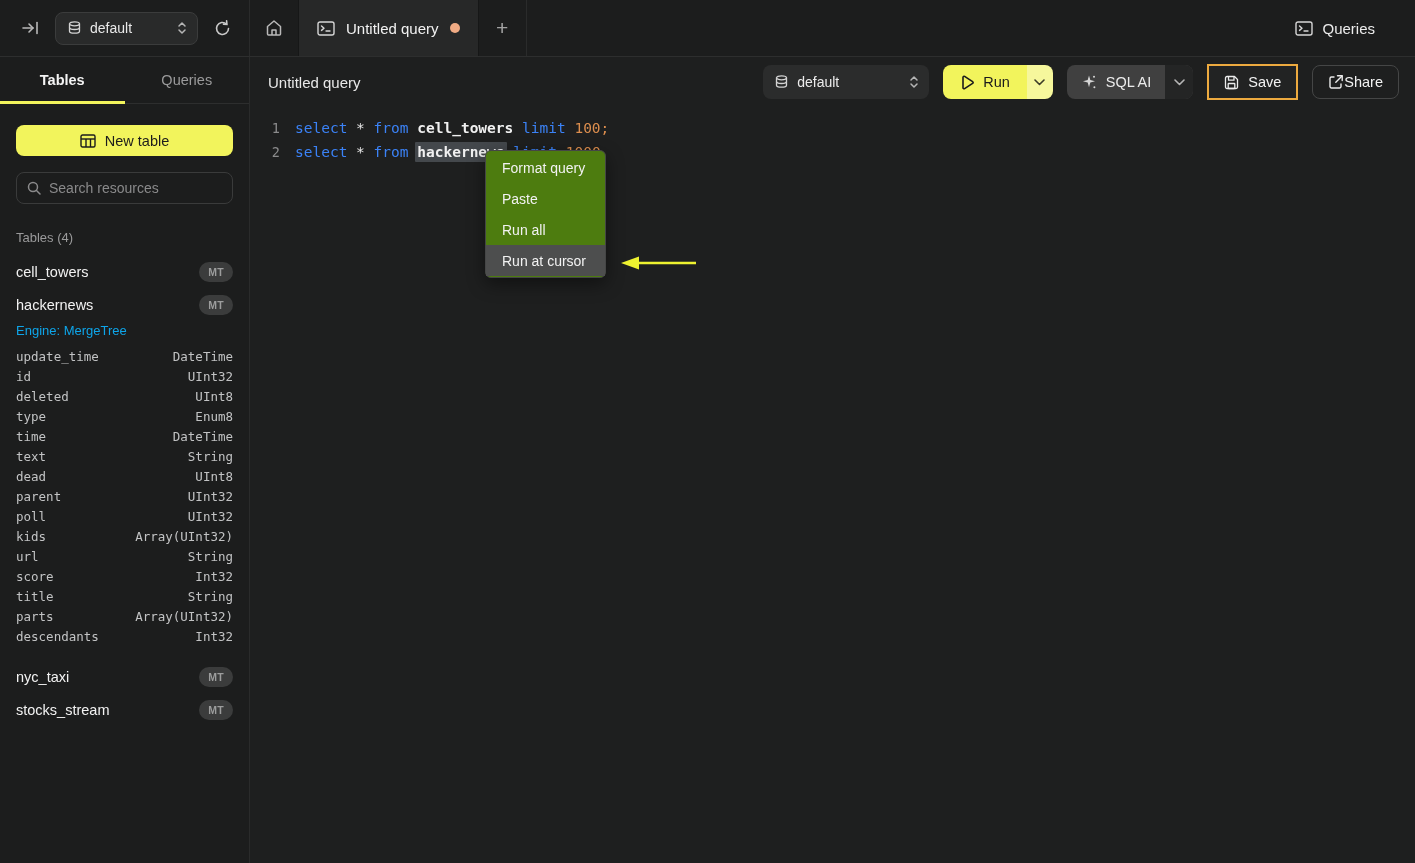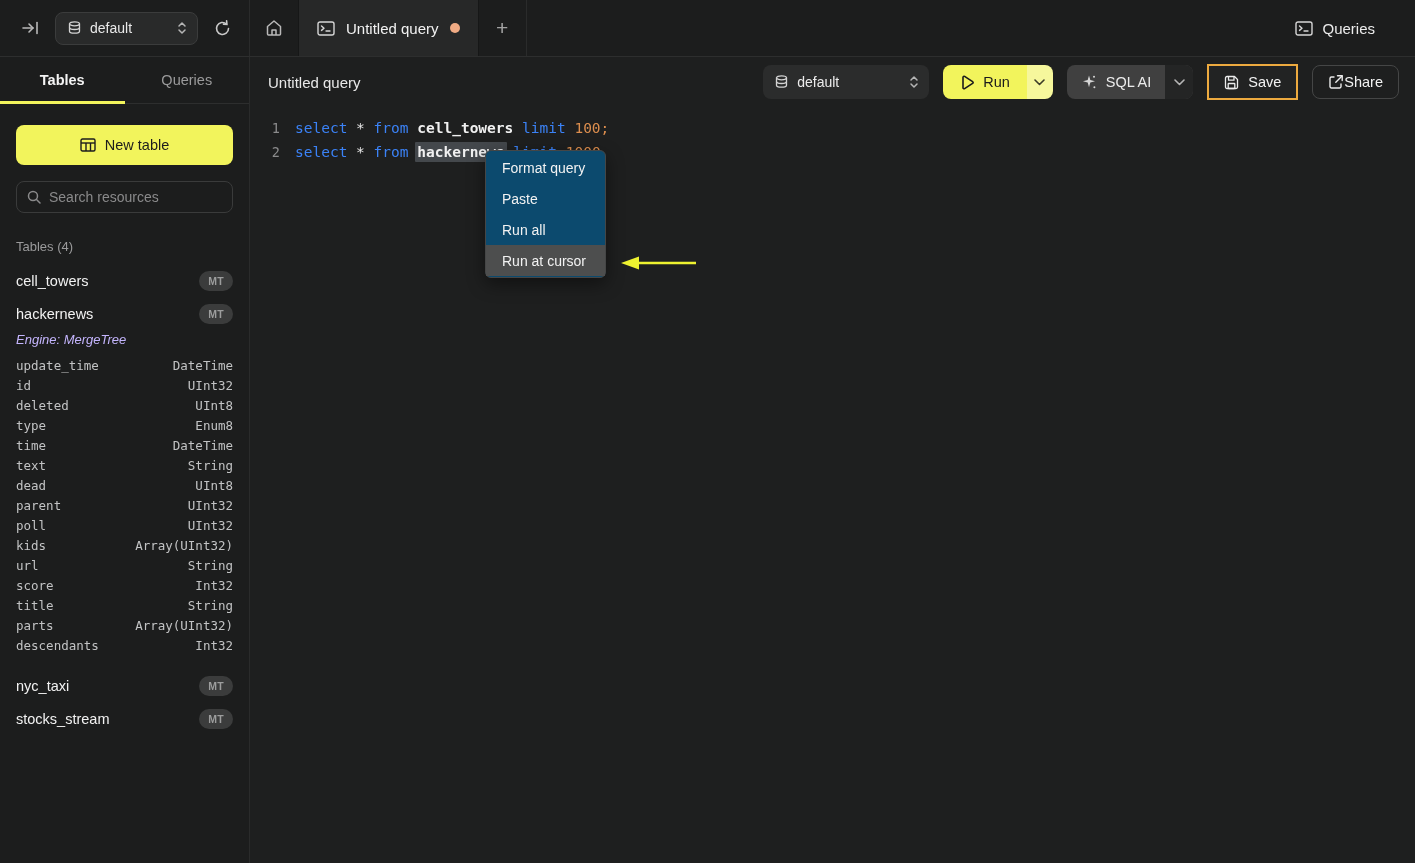--- a/index.html
+++ b/index.html
@@ -24,29 +24,29 @@
   .topbar-right{ margin-left:auto; display:flex; align-items:center; padding-right:40px; }
   .queries-btn{ display:flex; align-items:center; gap:9px; background:none; border:none; color:#ececec; font-size:15px; cursor:pointer; }
   
   .body{ display:flex; height:806px; }
   
   .sidebar{ width:250px; flex:0 0 250px; background:#1c1d1d; border-right:1px solid #2a2b2b; overflow:hidden; }
   .side-tabs{ position:relative; display:flex; height:47px; border-bottom:1px solid #2d2e2e; }
   .side-tab{ flex:1; display:flex; align-items:center; justify-content:center; font-size:14.5px; color:#9a9a9b; background:none; border:none; cursor:pointer; position:relative; }
   .side-tab.active{ color:#f4f4f4; font-weight:600; }
   .side-tab.active::after{ content:""; position:absolute; left:0; right:0; bottom:-1px; height:3px; background:var(--accent); }
-  .newtable-btn{ display:flex; align-items:center; justify-content:center; gap:9px; margin:21px 16px 0; width:calc(100% - 32px); height:40px; background:var(--accent); color:#1c1c1c; border:none; border-radius:8px; font-size:14.5px; font-family:inherit; cursor:pointer; }
+  .newtable-btn{ display:flex; align-items:center; justify-content:center; gap:9px; margin:21px 16px 0; width:calc(100% - 32px); height:31px; background:var(--accent); color:#1c1c1c; border:none; border-radius:8px; font-size:14.5px; font-family:inherit; cursor:pointer; }
   .search{ display:flex; align-items:center; gap:8px; margin:16px 16px 0; height:32px; padding:0 10px; border:1px solid #3a3b3b; border-radius:8px; }
   .search input{ flex:1; background:transparent; border:none; outline:none; color:#d6d6d6; font-size:14px; font-family:inherit; }
   .search input::placeholder{ color:#8a8a8b; }
   .section-label{ margin:26px 16px 10px; font-size:13px; color:#9a9a9b; }
   .table-row{ display:flex; align-items:center; justify-content:space-between; height:33px; padding:0 16px; cursor:pointer; }
   .table-row .tname{ font-size:14.5px; font-weight:500; color:#f2f2f2; }
   .badge{ font-size:10.5px; font-weight:600; color:#9c9d9d; background:#3b3c3c; border-radius:999px; padding:4px 9px; letter-spacing:.3px; }
-  .engine-line{ padding:2px 16px 8px; font-size:13px; color:#c4b5fd;font-style:italic; }
+  .engine-line{ padding:2px 16px 8px; font-size:13px; color:#0ea5e9; }
   .col-row{ display:flex; align-items:center; justify-content:space-between; height:20px; padding:0 16px; font-family:"DejaVu Sans Mono", monospace; font-size:12.5px; color:#c2c3c4; }
   .cols{ padding-bottom:14px; }
   
   .main{ flex:1; display:flex; flex-direction:column; background:#1e1f1f; }
   .toolbar{ display:flex; align-items:center; height:50px; padding:0 16px 0 18px; }
   .toolbar .title{ font-size:15px; color:#e8e8e8; }
   .controls{ margin-left:auto; display:flex; align-items:center; gap:14px; }
   .select-ctl{ display:flex; align-items:center; gap:9px; height:34px; width:166px; padding:0 10px 0 12px; background:#2b2c2c; border:none; border-radius:8px; color:#ececec; font-size:14px; cursor:pointer; }
   .select-ctl .lbl{ flex:1; text-align:left; }
   .run-btn{ display:flex; align-items:stretch; height:34px; border-radius:8px; overflow:hidden; cursor:pointer; }
@@ -59,21 +59,21 @@
   .share-btn{ display:flex; align-items:center; gap:0; height:34px; padding:0 15px; background:transparent; border:1px solid #454646; border-radius:8px; color:#f2f2f2; font-size:14.5px; font-family:inherit; cursor:pointer; }
   
   .editor{ position:relative; flex:1; padding-top:9px; cursor:text; }
   .code-line{ display:flex; height:24px; align-items:center; font-family:"DejaVu Sans Mono", monospace; font-size:14.5px; }
   .gutter{ width:22px; flex:0 0 22px; margin-left:8px; margin-right:15px; text-align:right; color:#8b8b8c; font-size:13.5px; }
   .tok{ white-space:pre; color:#e8e8e8; }
   .tok.kw{ color:#3b82f6; }
   .tok.num{ color:#dd8e4e; }
   .tok.tbl{ color:#f0f0f0; font-weight:700; }
   .tok.tbl-selected{ color:#f0f0f0; font-weight:700; background:#44484c; padding:2px 2px; margin:0 -2px; border-radius:1px; }
-  .ctx-menu{ position:absolute; left:235px; top:43px; width:121px; background:#0c4a6e; border:1px solid #454646; border-radius:6px; padding:1px 0; box-shadow:0 6px 18px rgba(0,0,0,.45); z-index:5; }
+  .ctx-menu{ position:absolute; left:235px; top:43px; width:121px; background:#4d7c0f; border:1px solid #454646; border-radius:6px; padding:1px 0; box-shadow:0 6px 18px rgba(0,0,0,.45); z-index:5; }
   .ctx-item{ display:flex; align-items:center; height:31px; padding:0 16px; font-size:14px; color:#f2f2f2; cursor:pointer; white-space:nowrap; }
   .ctx-item.hl{ background:#4d4e4e; }
   .arrow-annot{ position:absolute; left:368px; top:146px; z-index:6; }
   svg{ display:block; }
 </style>
 </head>
 <body>
 
 <div class="app" style="--accent: #f2f45c; --save-border: #edaa3f;">
 

